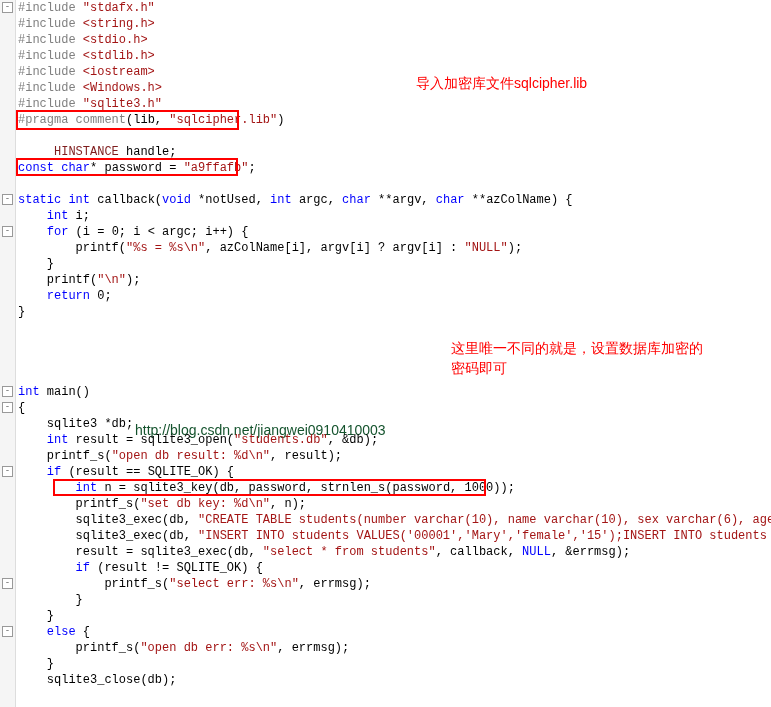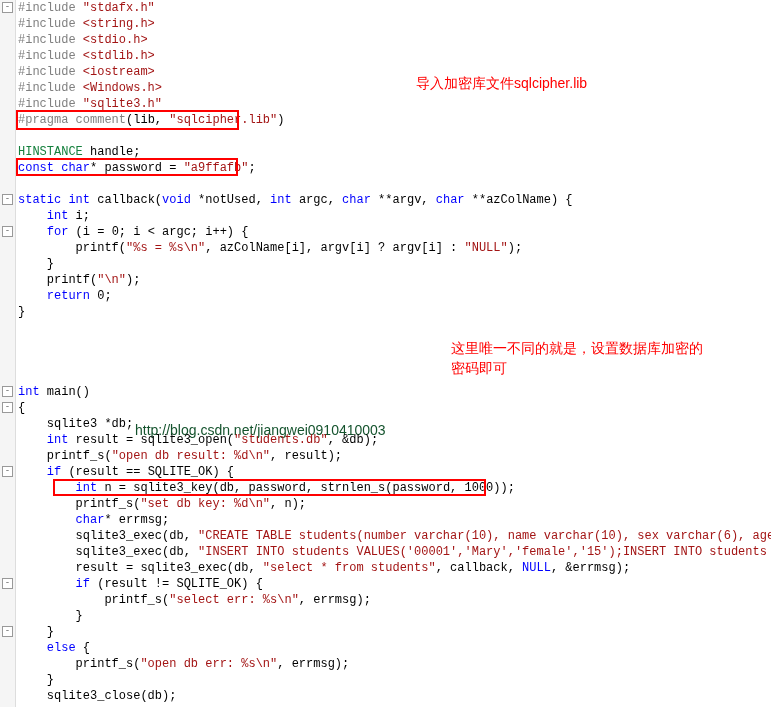--- a/index.html
+++ b/index.html
@@ -37,21 +37,21 @@
   font-size: 9px;
   line-height: 9px;
   text-align: center;
   color: #666;
   cursor: pointer;
 }
 .line { white-space: pre; height: 16px; }
 .kw { color: #0000ff; }
 .pp { color: #808080; }
 .str { color: #a31515; }
-.type { color: #15803d; }
+.type { color: #7f1d1d; margin-left: 36px; }
 .watermark {
   position: absolute;
   top: 422px;
   left: 135px;
   color: #14532d;
   font-size: 14px;
   font-family: Arial, sans-serif;
   pointer-events: none;
   z-index: 1;
 }
@@ -114,21 +114,20 @@
     <div class="line"> </div>
     <div class="line"> </div>
     <div class="line"><span class="kw">int</span> main()</div>
     <div class="line">{</div>
     <div class="line">    sqlite3 *db;</div>
     <div class="line">    <span class="kw">int</span> result = sqlite3_open(<span class="str">"students.db"</span>, &amp;db);</div>
     <div class="line">    printf_s(<span class="str">"open db result: %d\n"</span>, result);</div>
     <div class="line">    <span class="kw">if</span> (result == SQLITE_OK) {</div>
     <div class="line">        <span class="kw">int</span> n = sqlite3_key(db, password, strnlen_s(password, 1000));</div>
     <div class="line">        printf_s(<span class="str">"set db key: %d\n"</span>, n);</div>
-    <div class="line">        <span class="kw">char</span>* errmsg;</div>
     <div class="line">        sqlite3_exec(db, <span class="str">"CREATE TABLE students(number varchar(10), name varchar(10), sex varchar(6), age var</span></div>
     <div class="line">        sqlite3_exec(db, <span class="str">"INSERT INTO students VALUES('00001','Mary','female','15');INSERT INTO students VALU</span></div>
     <div class="line">        result = sqlite3_exec(db, <span class="str">"select * from students"</span>, callback, <span class="kw">NULL</span>, &amp;errmsg);</div>
     <div class="line">        <span class="kw">if</span> (result != SQLITE_OK) {</div>
     <div class="line">            printf_s(<span class="str">"select err: %s\n"</span>, errmsg);</div>
     <div class="line">        }</div>
     <div class="line">    }</div>
     <div class="line">    <span class="kw">else</span> {</div>
     <div class="line">        printf_s(<span class="str">"open db err: %s\n"</span>, errmsg);</div>
     <div class="line">    }</div>

